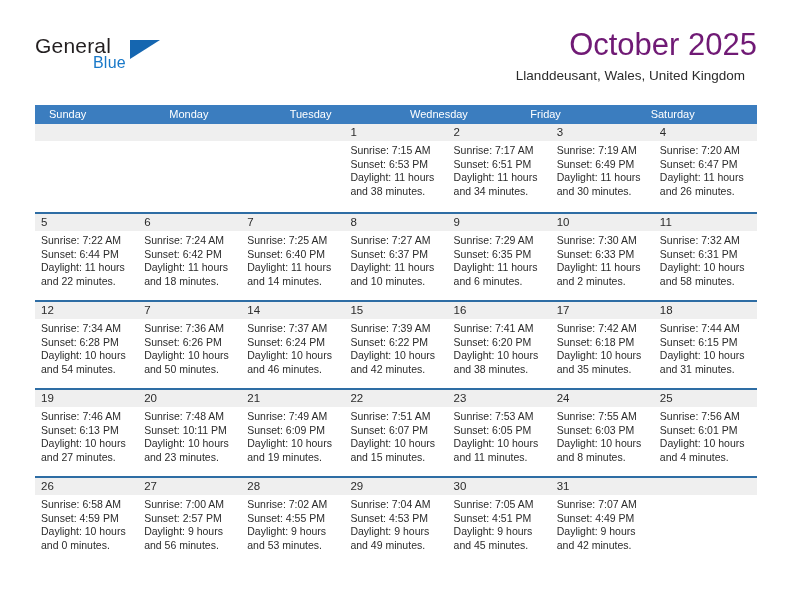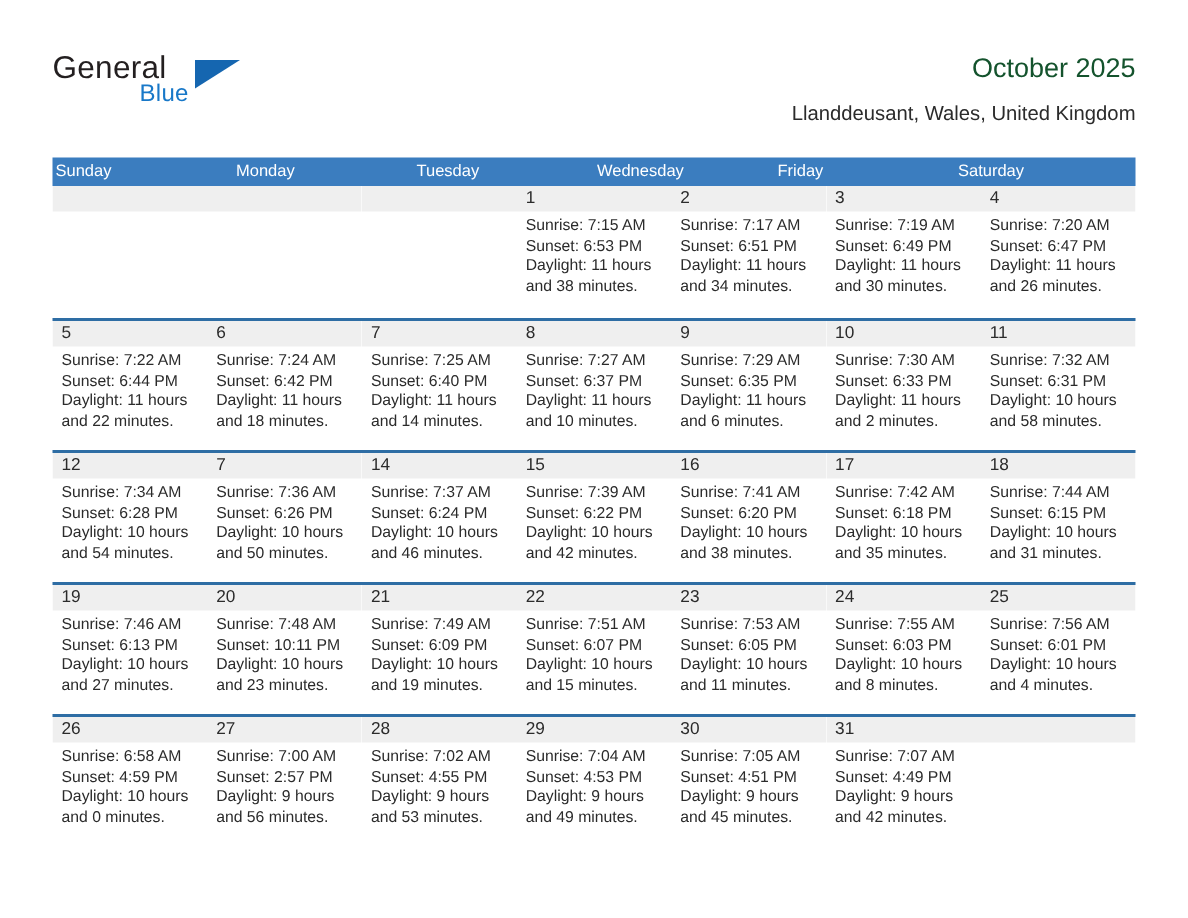--- a/index.html
+++ b/index.html
@@ -64,32 +64,32 @@
     border-bottom: 19px solid transparent;
   }
 
   .title-block {
     position: absolute;
     right: 0;
     top: 0;
     text-align: right;
   }
   .cal-title {
-    font-size: 18px;
-    color: #14532d;
+    font-size: 31px;
+    color: #701a75;
     line-height: 30px;
     font-weight: normal;
     margin: 0;
     white-space: nowrap;
   }
   .cal-subtitle {
     font-size: 13.5px;
     color: #2b2b2b;
     line-height: 20px;
-    margin: 6px 0 0 0;
+    margin: 6px 12px 0 0;
     white-space: nowrap;
   }
 
   
   .calendar {
     position: absolute;
     left: 35px;
     top: 105px;
     width: 722px;
   }
@@ -97,21 +97,21 @@
     display: flex;
     width: 100%;
     background: #3b7dbf;
     height: 19px;
   }
   .weekday {
     flex: 1 1 0;
     color: #ffffff;
     font-size: 11px;
     line-height: 19px;
-    padding-left: 2px;
+    padding-left: 14px;
     box-sizing: border-box;
     white-space: nowrap;
     overflow: hidden;
   }
   .week-row {
     display: flex;
     width: 100%;
     border-top: 2px solid #2e6da4;
     height: 88px;
     box-sizing: border-box;

